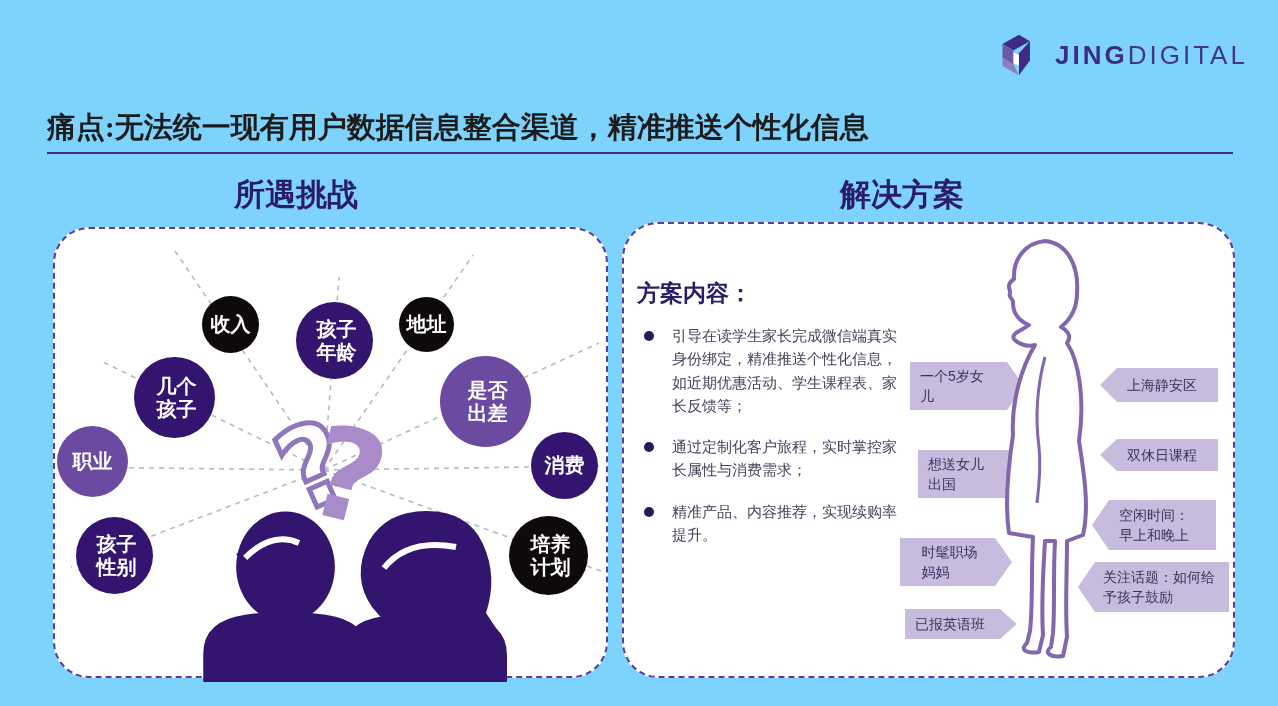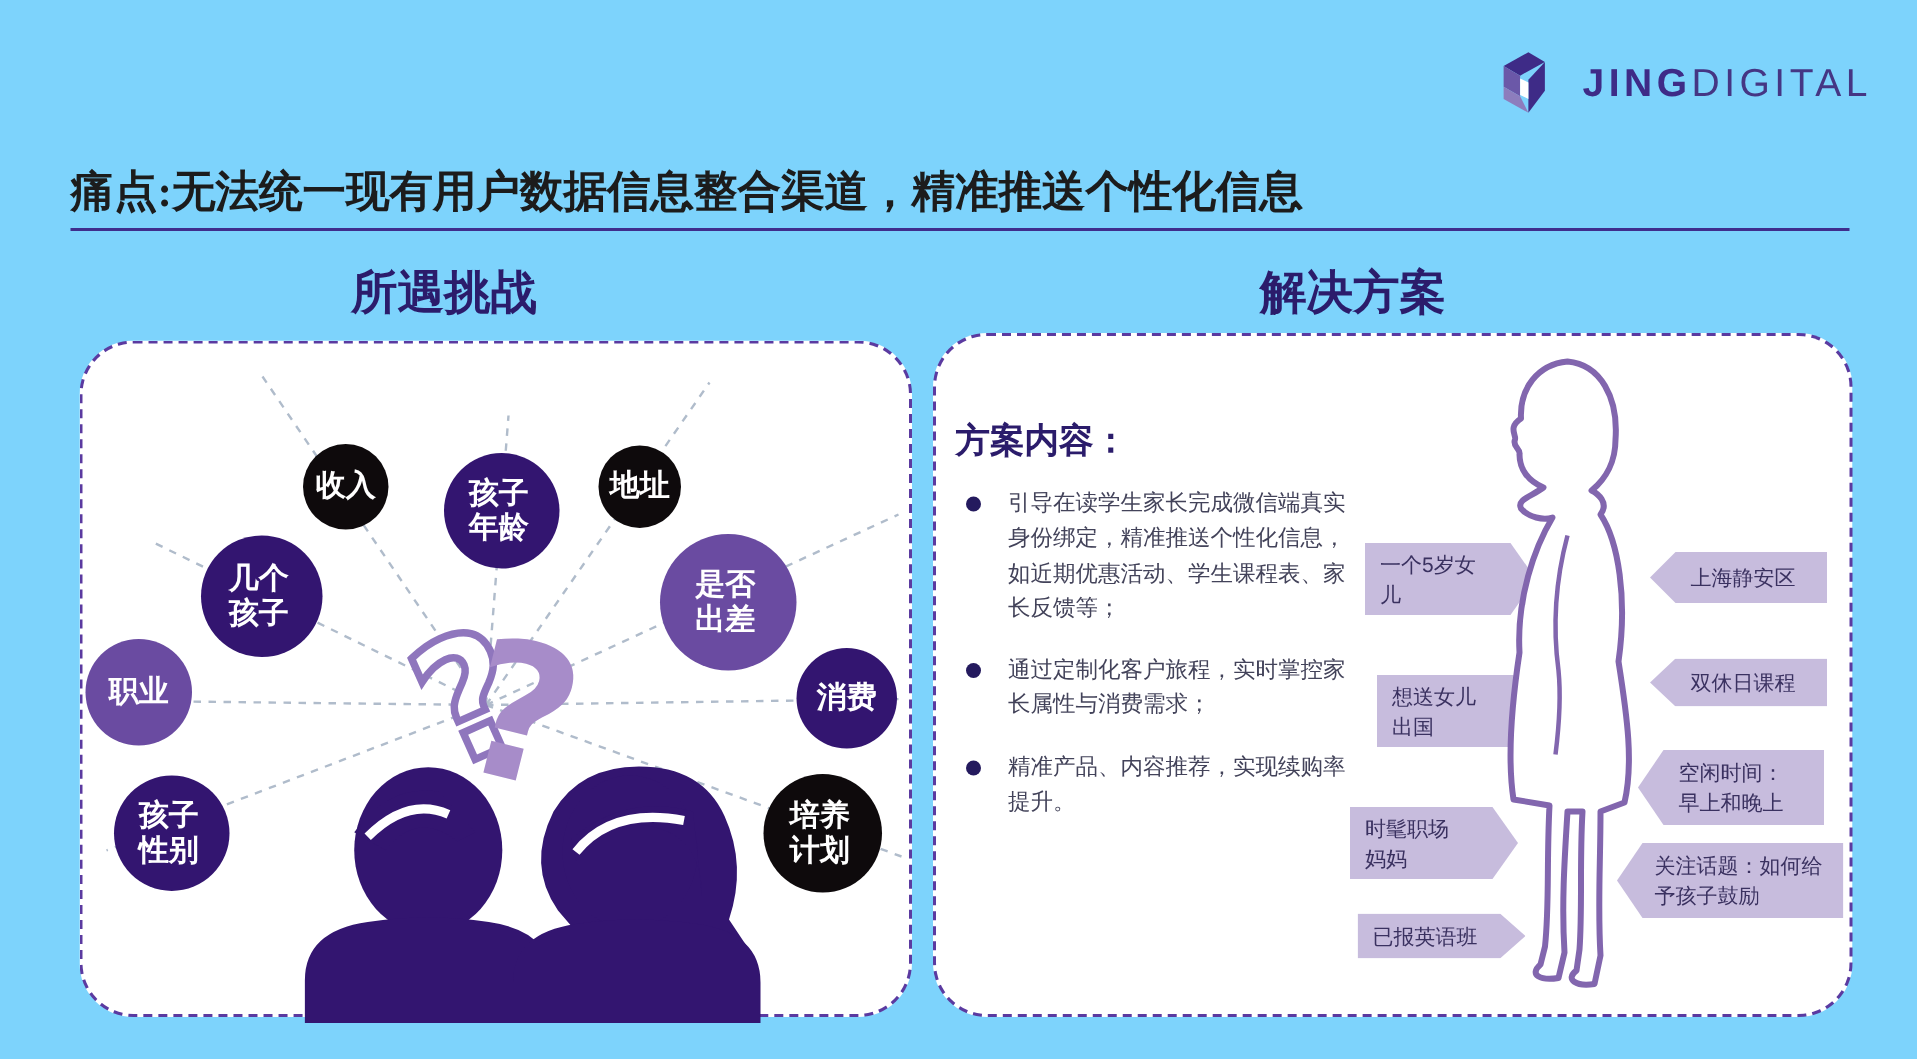--- a/index.html
+++ b/index.html
@@ -27,21 +27,21 @@
   
   .panel { position:absolute; border:2px dashed #5b3aa0; border-radius:36px; background:#fff; }
   .panel-left { left:53px; top:227px; width:555px; height:451px; }
   .panel-right { left:622px; top:222px; width:613px; height:456px; }
 
   
   .rays { position:absolute; left:0; top:0; width:555px; height:451px; }
 
   
   .node { position:absolute; border-radius:50%; display:flex; align-items:center; justify-content:center;
-    text-align:left; color:#fff; font-weight:bold; font-size:20px; line-height:1.15; }
+    text-align:right; color:#fff; font-weight:bold; font-size:20px; line-height:1.15; }
   .node .lbl { width:2.2em; }
   .node.one .lbl { width:auto; }
   .c-dark { background:#331570; }
   .c-black { background:#0e0a0c; }
   .c-mid { background:#6a4ba1; }
   .n-shouru   { left:147px; top:67px;  width:57px; height:57px; }
   .n-nianling { left:241px; top:73px;  width:77px; height:77px; }
   .n-dizhi    { left:344px; top:68px;  width:55px; height:55px; }
   .n-jige     { left:79px;  top:128px; width:81px; height:81px; }
   .n-chuchai  { left:385px; top:127px; width:91px; height:91px; }
@@ -70,21 +70,21 @@
   .woman-outline { position:absolute; left:343px; top:10px; width:150px; height:432px; }
 
   
   .callout { position:absolute; background:#c7bcdd; color:#3a3160; font-size:14px; line-height:1.45;
     display:flex; align-items:center; }
   .callout .ctext { padding:5px 4px 5px 10px; }
   .co-left  { clip-path:polygon(0 0, calc(100% - 17px) 0, 100% 50%, calc(100% - 17px) 100%, 0 100%); padding-right:17px; }
   .co-right { clip-path:polygon(17px 0, 100% 0, 100% 100%, 17px 100%, 0 50%); padding-left:17px; }
   .co-l1 { left:286px; top:138px; width:114px; height:48px; }
   .co-l2 { left:294px; top:226px; width:108px; height:48px; }
-  .co-l3 { left:276px; top:314px; width:112px; height:48px; }
+  .co-l3 { left:276px; top:314px; width:112px; height:48px;justify-content:center; }
   .co-l4 { left:281px; top:385px; width:112px; height:30px; }
   .co-r1 { left:476px; top:144px; width:118px; height:34px; }
   .co-r2 { left:476px; top:215px; width:118px; height:32px; }
   .co-r3 { left:468px; top:276px; width:124px; height:50px; }
   .co-r4 { left:454px; top:338px; width:151px; height:50px; }
   .co-l1 .ctext { width:78px; }
   .co-l2 .ctext { width:72px; }
   .co-l3 .ctext { width:72px; }
   .co-r3 .ctext { width:86px; }
   .co-r4 .ctext { width:126px; padding-left:8px; }

